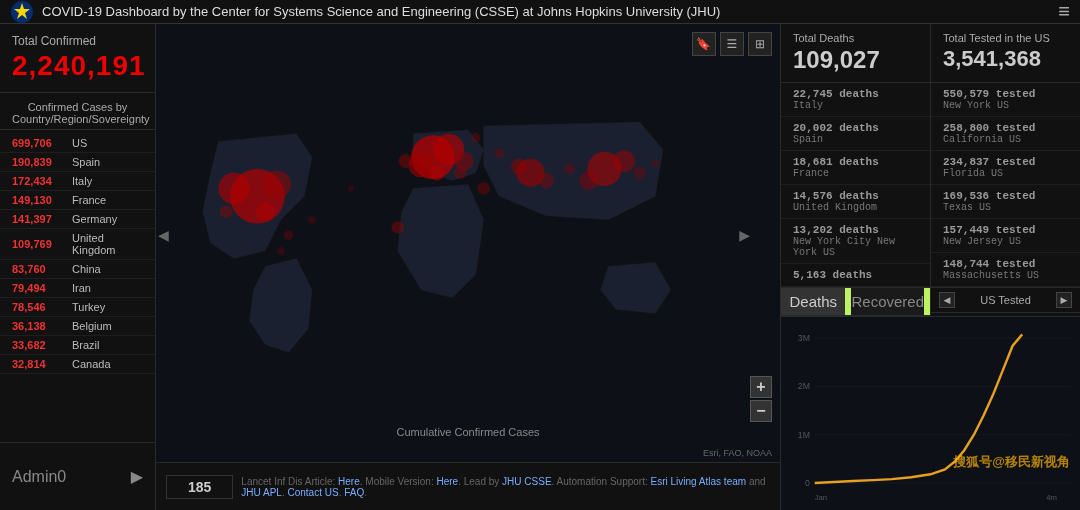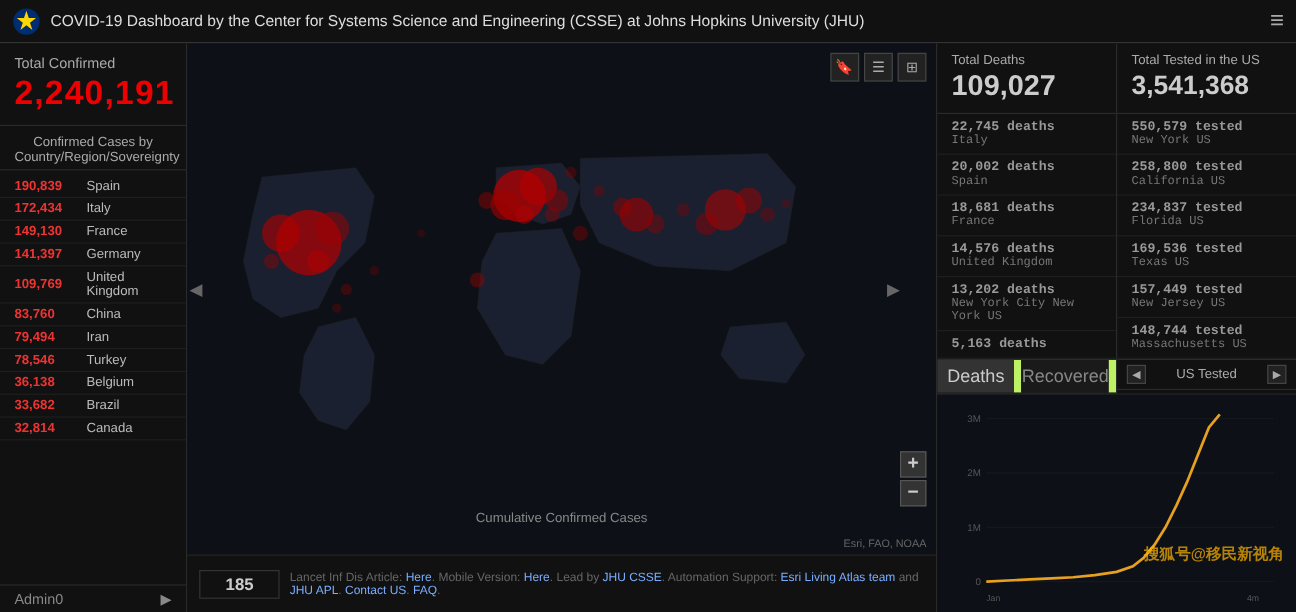--- a/index.html
+++ b/index.html
@@ -14,21 +14,21 @@
       flex-direction: column;
     }
 
     
     .header {
       background: #111;
       display: flex;
       align-items: center;
       padding: 6px 10px;
       border-bottom: 1px solid #333;
-      height: 36px;
+      height: 24px;
       flex-shrink: 0;
     }
     .header-logo {
       width: 24px;
       height: 24px;
       margin-right: 8px;
       flex-shrink: 0;
     }
     .header-title {
       color: #ddd;
@@ -102,25 +102,25 @@
       margin-right: 6px;
       min-width: 54px;
       font-size: 11px;
     }
     .country-name {
       color: #bbb;
       font-size: 11px;
     }
     .sidebar-bottom {
       border-top: 1px solid #2a2a2a;
-      padding: 4px 12px;
+      padding: 24px 12px;
       display: flex;
       align-items: center;
       justify-content: space-between;
-      font-size: 12px;
+      font-size: 16px;
       color: #888;
       gap: 40px;
     }
     .admin-arrow {
       color: #888;
       cursor: pointer;
     }
 
     
     .center-area {
@@ -392,20 +392,24 @@
 
 <div class="main-layout">
 
   <div class="left-sidebar">
     <div class="total-confirmed-box">
       <div class="total-confirmed-label">Total Confirmed</div>
       <div class="total-confirmed-value">2,240,191</div>
     </div>
     <div class="cases-by-region-label">Confirmed Cases by Country/Region/Sovereignty</div>
     <div class="country-list" id="country-list-container">
+    <div class="country-item">
+          <span class="country-count">699,706</span>
+          <span class="country-name">US</span>
+        </div>
         <div class="country-item">
           <span class="country-count">190,839</span>
           <span class="country-name">Spain</span>
         </div>
         <div class="country-item">
           <span class="country-count">172,434</span>
           <span class="country-name">Italy</span>
         </div>
         <div class="country-item">
           <span class="country-count">149,130</span>

